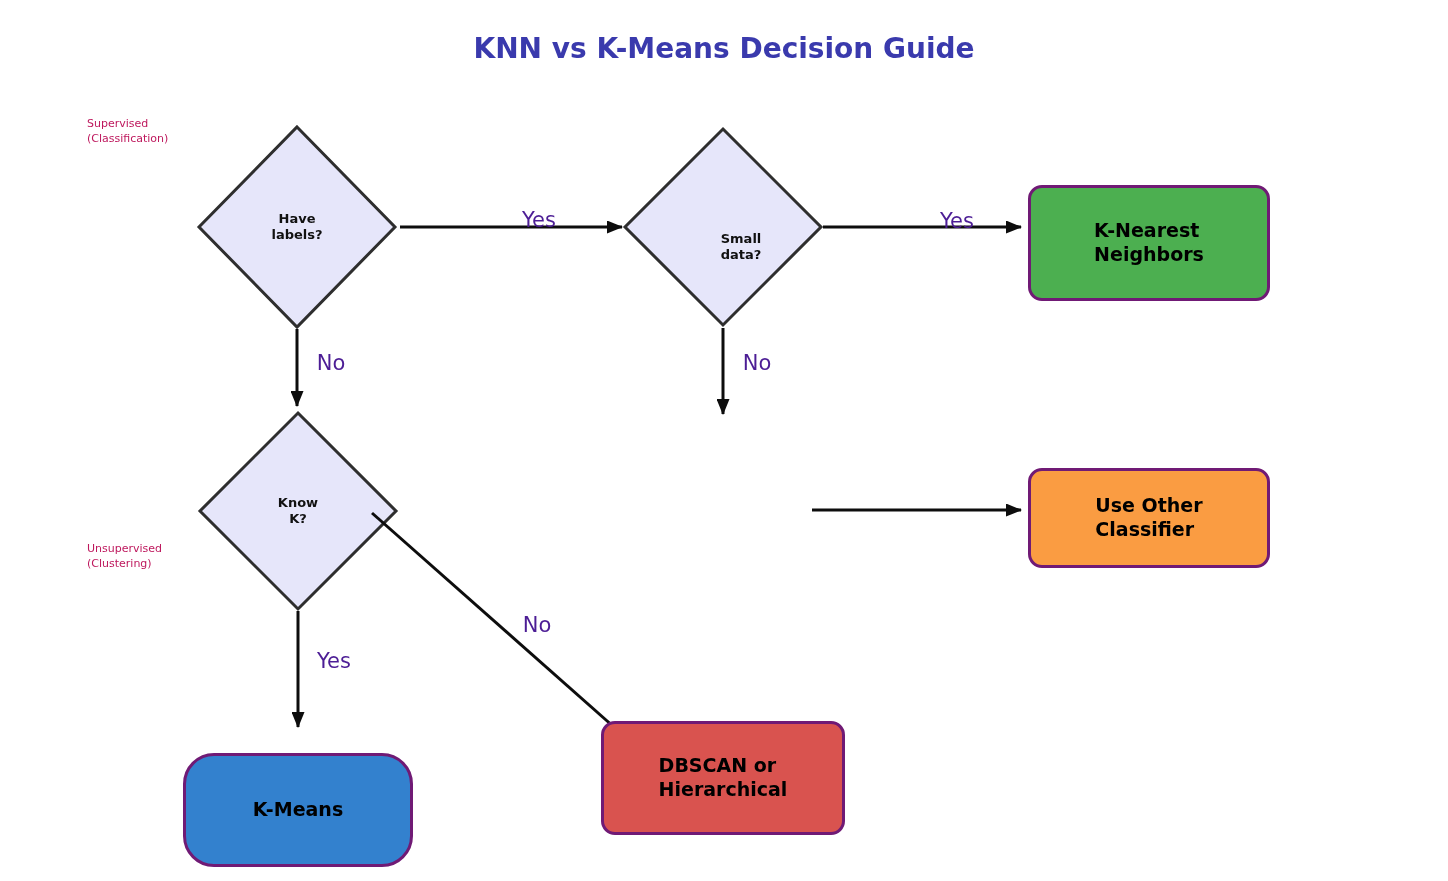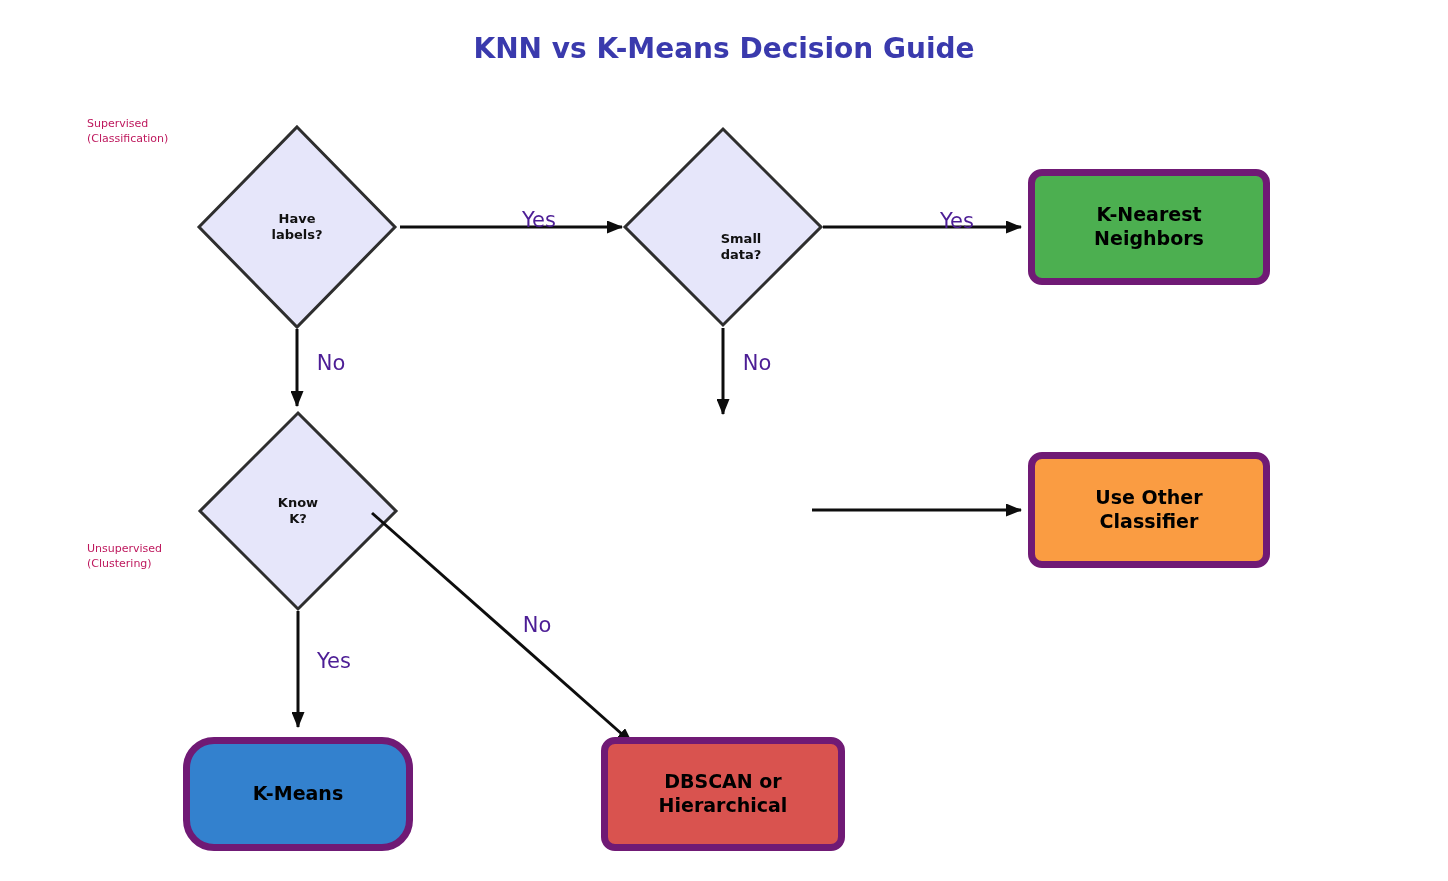--- a/index.html
+++ b/index.html
@@ -22,29 +22,29 @@
   .edge-label {
     position: absolute; color: #4c1d95; font-size: 21px;
     transform: translate(-50%, -50%); white-space: nowrap;
   }
   .diamond-label {
     position: absolute; transform: translate(-50%, -50%);
     font-size: 13px; font-weight: bold; color: #111111;
     text-align: center; line-height: 1.25; white-space: pre-line;
   }
   .result-box {
-    position: absolute; border: 7px solid #701a75; border-radius: 14px;
+    position: absolute; border: 3px solid #701a75; border-radius: 14px;
     display: flex; align-items: center; justify-content: center;
     font-size: 19px; font-weight: bold; color: #000000;
-    text-align: center; line-height: 1.25; white-space: pre-line;
+    line-height: 1.25; white-space: pre-line; margin-top: 16px;
   }
   .box-knn    { left: 1028px; top: 169px; width: 242px; height: 116px; }
-  .box-other  { left: 1028px; top: 452px; width: 242px; height: 116px; }
+  .box-other  { left: 1028px; top: 452px; width: 242px; height: 100px; }
   .box-kmeans { left: 183px;  top: 737px; width: 230px; height: 114px; }
-  .box-dbscan { left: 601px;  top: 737px; width: 244px; height: 114px; }
+  .box-dbscan { left: 601px;  top: 705px; width: 244px; height: 114px; }
 
   .edge-line { stroke: #0d0d0d; stroke-width: 3; fill: none; }
   .diamond   { stroke: #2e2e2e; stroke-width: 3; }
 </style>
 </head>
 <body>
 
 <div id="stage">
 
   <svg id="edges-svg" viewBox="0 0 1448 881" xmlns="http://www.w3.org/2000/svg">

